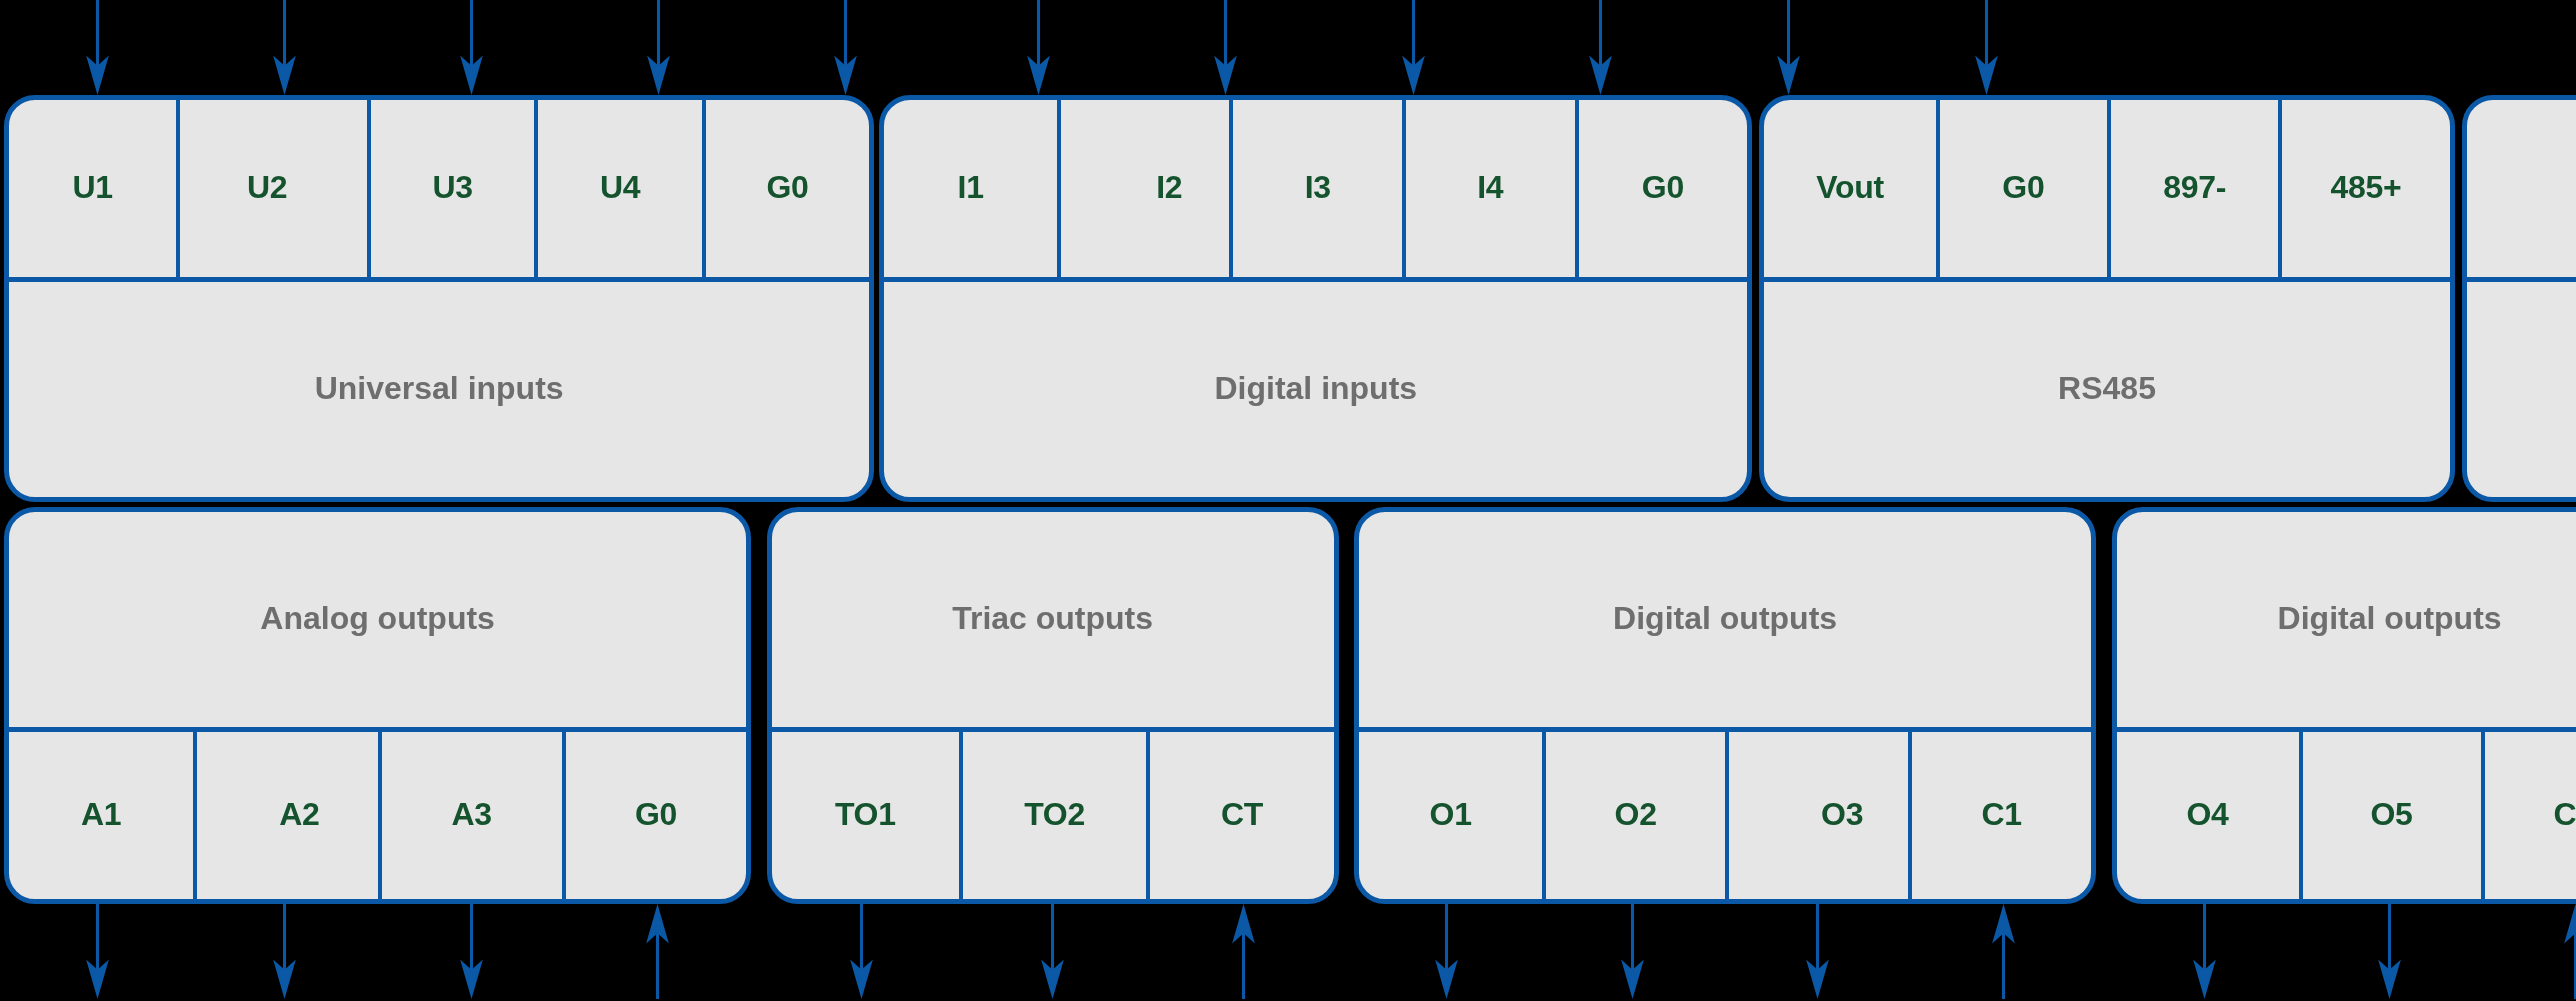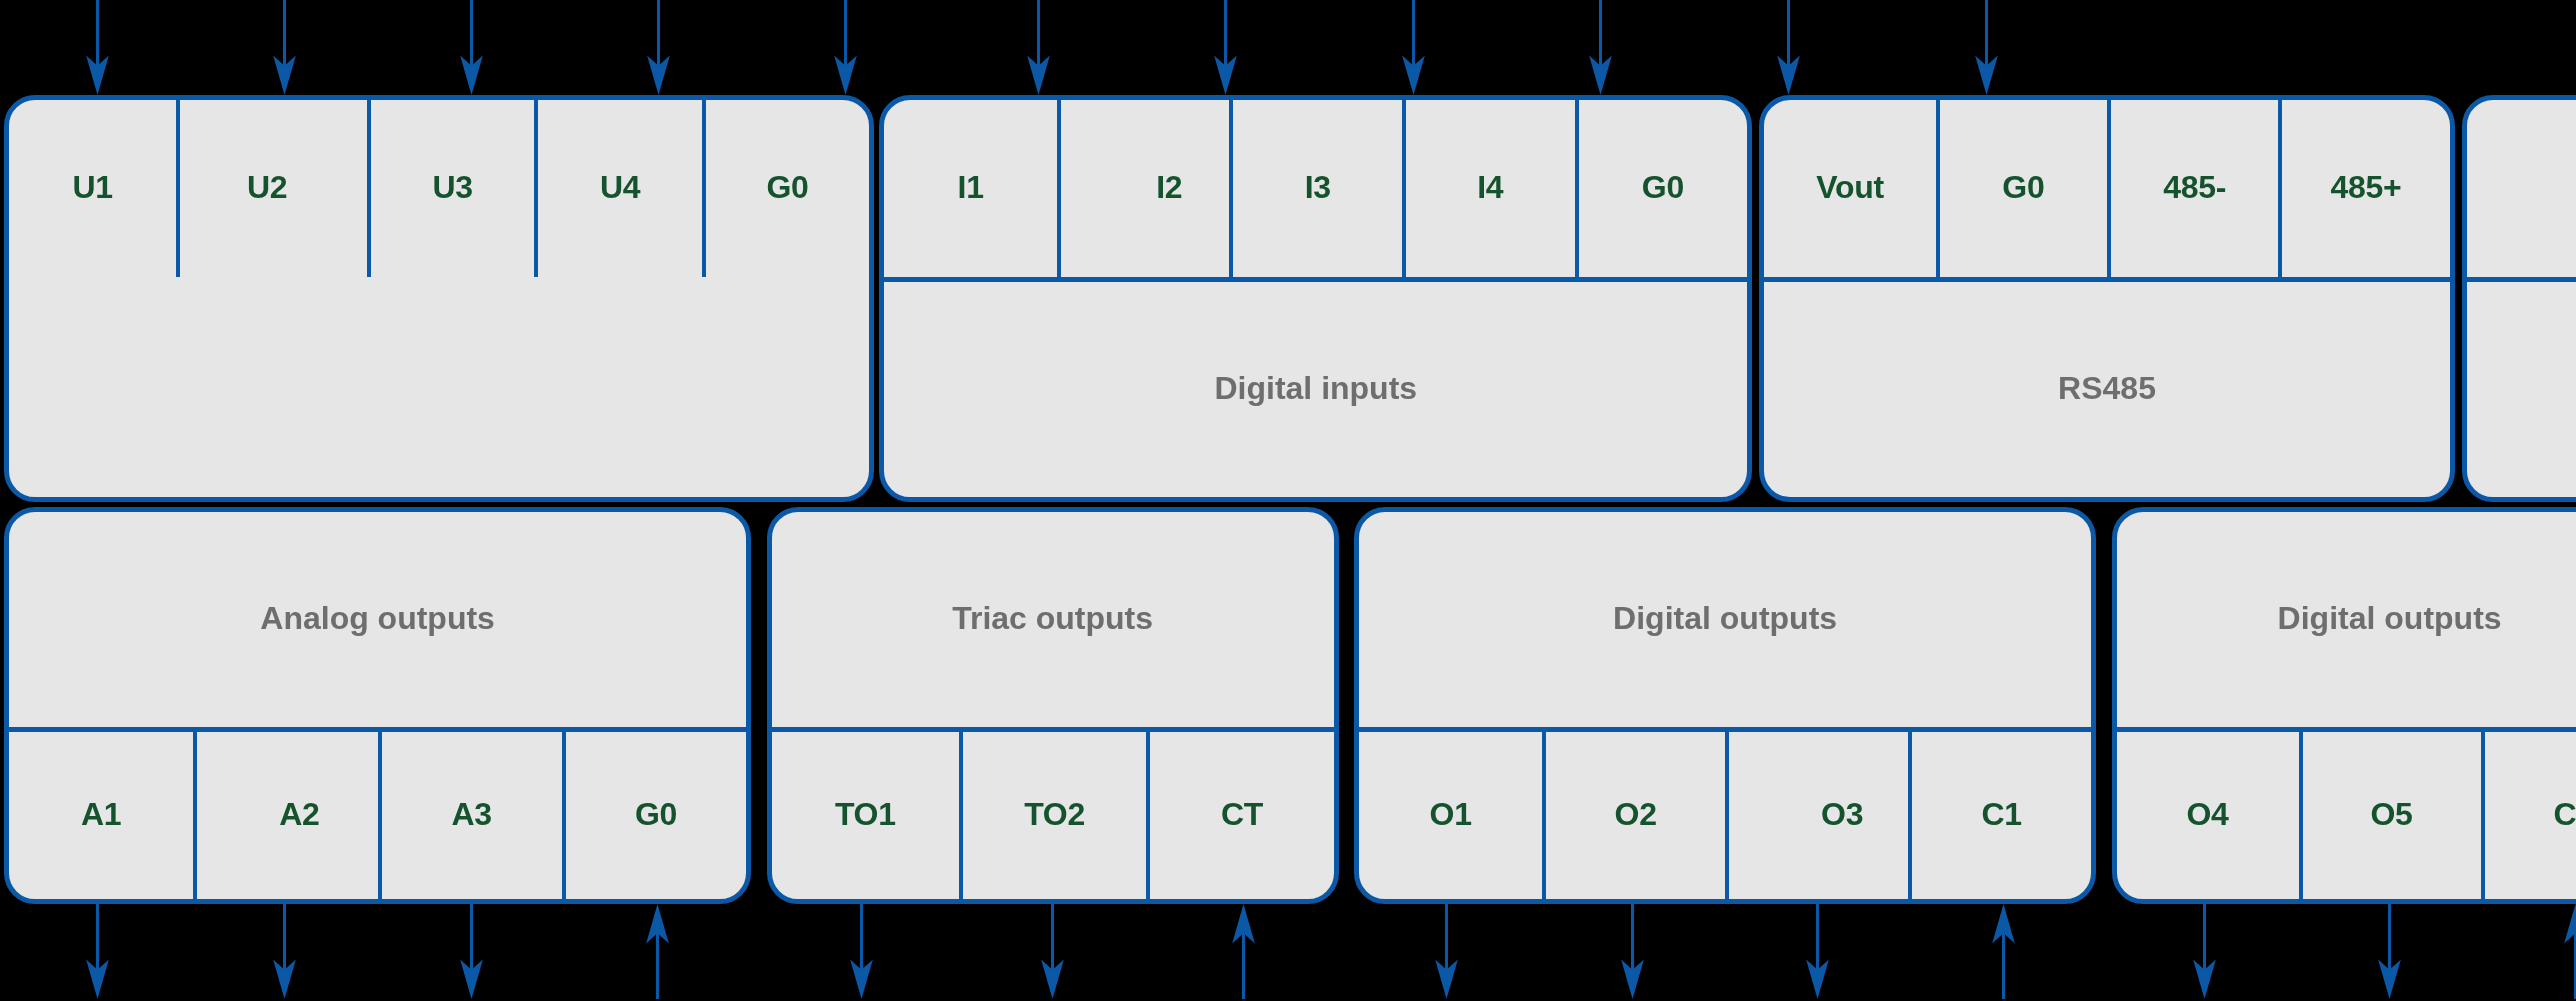--- a/index.html
+++ b/index.html
@@ -149,38 +149,41 @@
 
   <div class="rowwrap top" id="top-row" style="padding-left: 4.1px;">
       <div class="group" style="width: 935px; margin-left: 0px;">
         <div class="term-row t-top">
           <div class="cell" style="width: 20%;">U1</div>
           <div class="cell" style="width: 20%; padding-left: 10px;">U2</div>
           <div class="cell" style="width: 20%; margin-left: 23px;">U3</div>
           <div class="cell" style="width: 20%;">U4</div>
           <div class="cell" style="width: 20%;">G0</div>
         </div>
+        <div class="label-row">
+          <div class="labelcell plain" style="width: 100%;">Universal inputs</div>
+        </div>
       </div>
       <div class="group" style="width: 938px; margin-left: 5.2px;">
         <div class="term-row t-top">
           <div class="cell" style="width: 20%;">I1</div>
           <div class="cell" style="width: 20%; padding-left: 48px;">I2</div>
           <div class="cell" style="width: 20%;">I3</div>
           <div class="cell" style="width: 20%;">I4</div>
           <div class="cell" style="width: 20%;">G0</div>
         </div>
         <div class="label-row">
           <div class="labelcell plain" style="width: 100%;">Digital inputs</div>
         </div>
       </div>
       <div class="group" style="width: 747px; margin-left: 7.2px;">
         <div class="term-row t-top">
           <div class="cell" style="width: 25%;">Vout</div>
           <div class="cell" style="width: 25%;">G0</div>
-          <div class="cell" style="width: 25%;">485-</div>
+          <div class="cell" style="width: 25%;">897-</div>
           <div class="cell" style="width: 25%;">485+</div>
         </div>
         <div class="label-row">
           <div class="labelcell plain" style="width: 100%;">RS485</div>
         </div>
       </div>
       <div class="group" style="width: 762px; margin-left: 7.2px;">
         <div class="term-row t-top">
           <div class="cell" style="width: 50%;">RJ45</div>
         </div>

